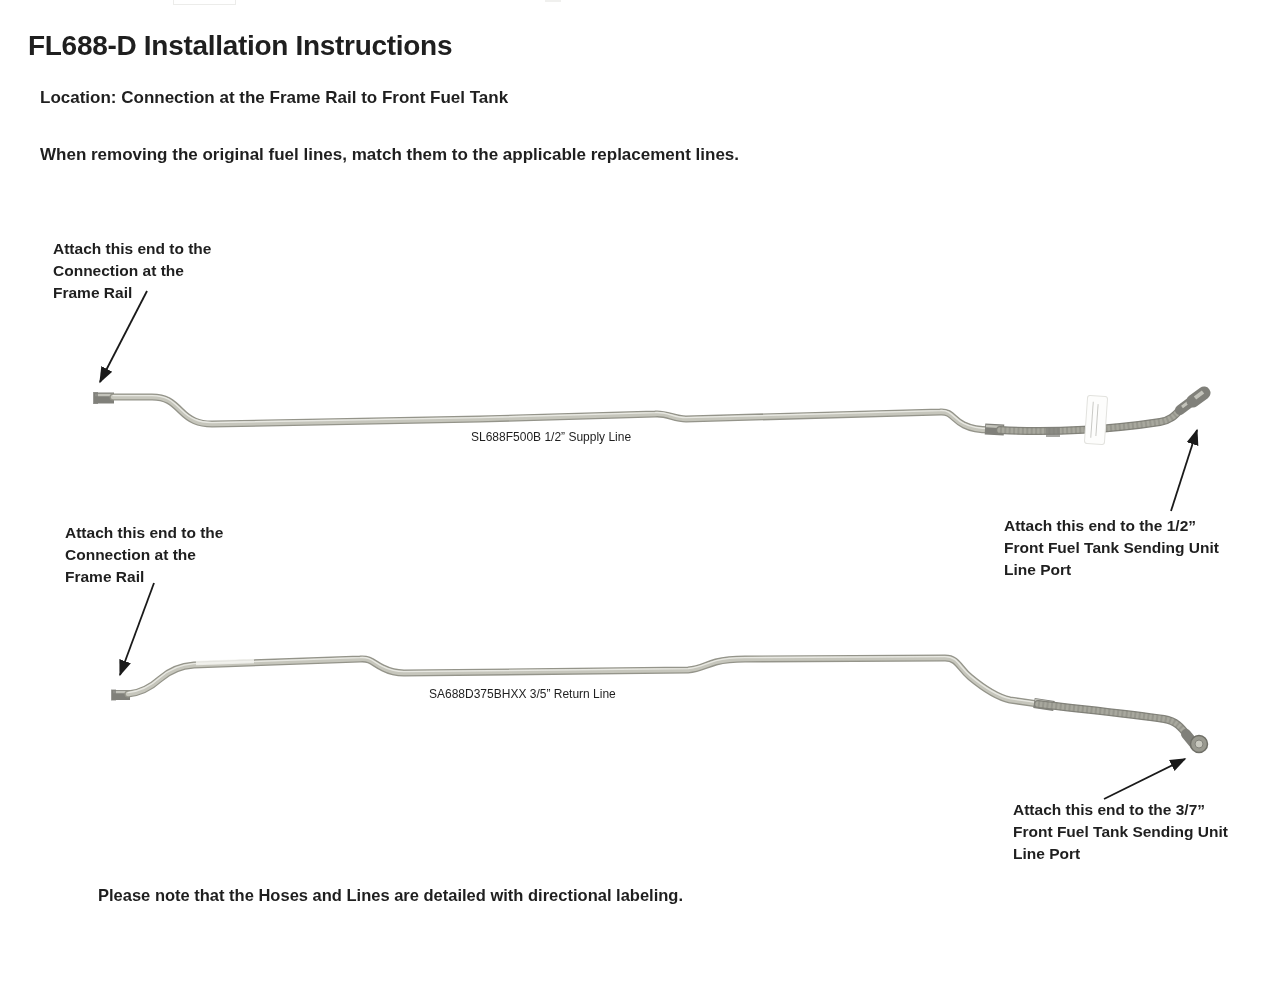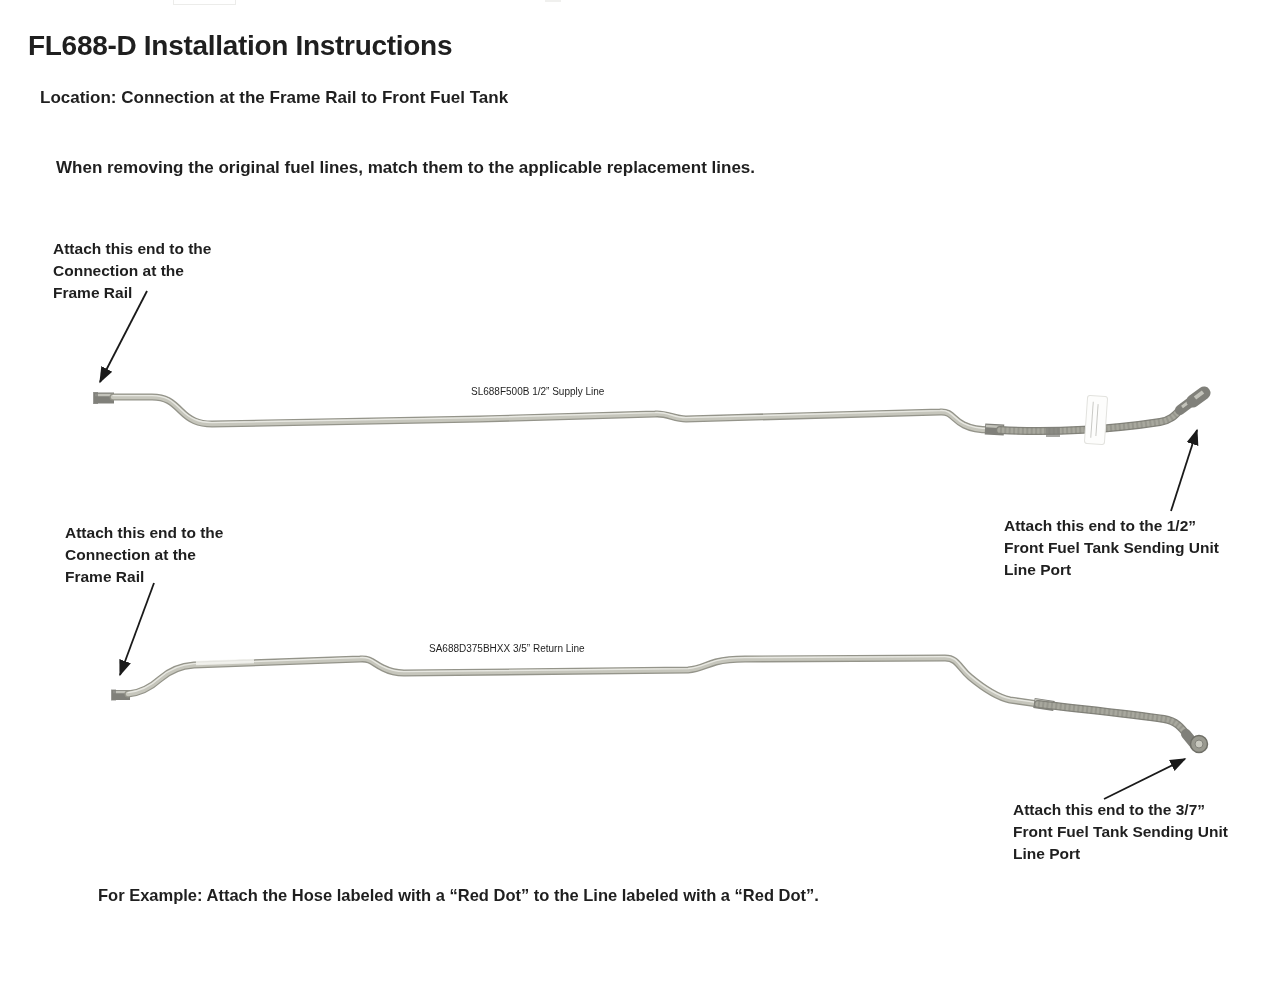--- a/index.html
+++ b/index.html
@@ -2,27 +2,27 @@
 <html style="--tube: #c6c6bc; --tube_edge: #94948a; --braid: #a8a89e; --fitting: #80807a; --arrow: #1a1a1a; --text: #1f1f1f;"><head>
 <meta charset="utf-8">
 <style>
   html,body{margin:0;padding:0;background:#ffffff;}
   body{width:1280px;height:989px;position:relative;overflow:hidden;
        font-family:"Liberation Sans","DejaVu Sans",sans-serif;color:var(--text,#1f1f1f);}
   .abs{position:absolute;}
   .title{left:28px;top:30px;font-size:28px;font-weight:600;letter-spacing:-0.3px;}
   .bold-line{font-size:17px;font-weight:700;}
   .loc{left:40px;top:88px;}
-  .warn{left:40px;top:158px;margin-left:16px;}
+  .warn{left:40px;top:145px;}
   .callout{font-size:15.5px;line-height:22px;font-weight:700;}
   .co-supply-left{left:53px;top:238px;}
   .co-supply-right{left:1004px;top:515px;}
   .co-return-left{left:65px;top:522px;}
   .co-return-right{left:1013px;top:799px;}
-  .part-label{font-size:10px;font-weight:400;}
+  .part-label{font-size:12px;font-weight:400;margin-top:44px;}
   .lbl-supply{left:471px;top:386px;}
   .lbl-return{left:429px;top:643px;}
   .footer{left:98px;top:883px;font-size:16.5px;font-weight:700;line-height:25px;}
   svg{position:absolute;left:0;top:0;}
   .tube-outer{fill:none;stroke:var(--tube_edge,#94948a);stroke-width:7;stroke-linecap:round;stroke-linejoin:round;}
   .tube-inner{fill:none;stroke:var(--tube,#c6c6bc);stroke-width:4.4;stroke-linecap:round;stroke-linejoin:round;}
   .tube-hl{fill:none;stroke:#ebebe5;stroke-width:1.4;opacity:.9;stroke-linecap:round;}
   .braid-outer{fill:none;stroke:#83837b;stroke-width:8;stroke-linecap:round;}
   .braid-inner{fill:none;stroke:var(--braid,#a8a89e);stroke-width:5.5;stroke-linecap:round;}
   .braid-tex{fill:none;stroke:#77776f;stroke-width:7;stroke-dasharray:2 2.4;opacity:.35;}
@@ -133,14 +133,14 @@
 
 <div class="abs part-label lbl-return">SA688D375BHXX 3/5” Return Line</div>
 
 <div class="abs callout co-return-right">
   <div>Attach this end to the 3/7”</div>
   <div>Front Fuel Tank Sending Unit</div>
   <div>Line Port</div>
 </div>
 
 <div class="abs footer">
-  <div>For Example: Attach the Hose labeled with a “Red Dot” to the Line labeled with a “Red Dot”.</div>
+  <div>Please note that the Hoses and Lines are detailed with directional labeling.</div>
 </div>
 
 </body></html>

